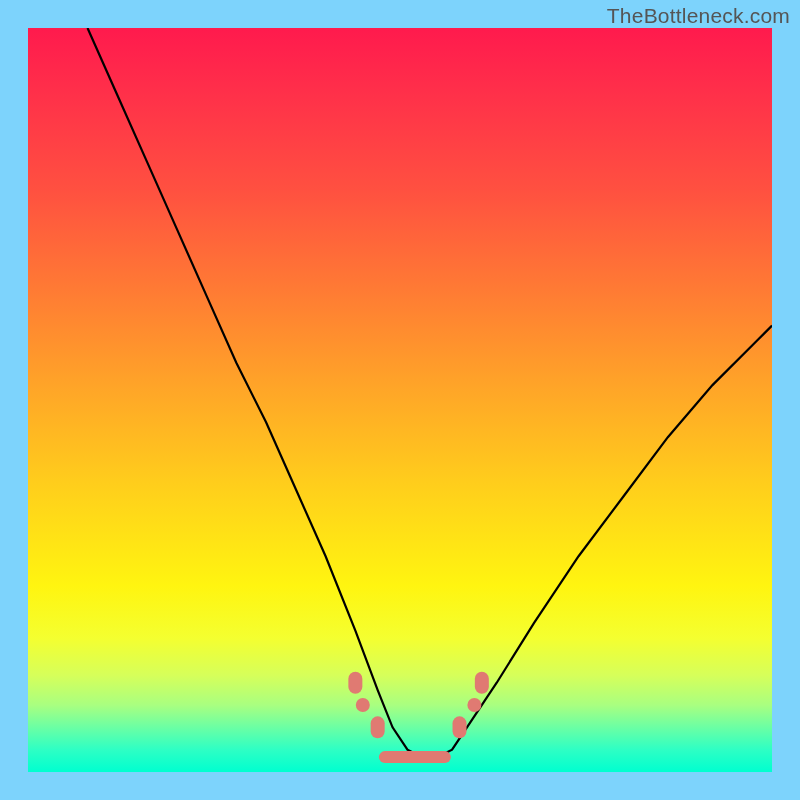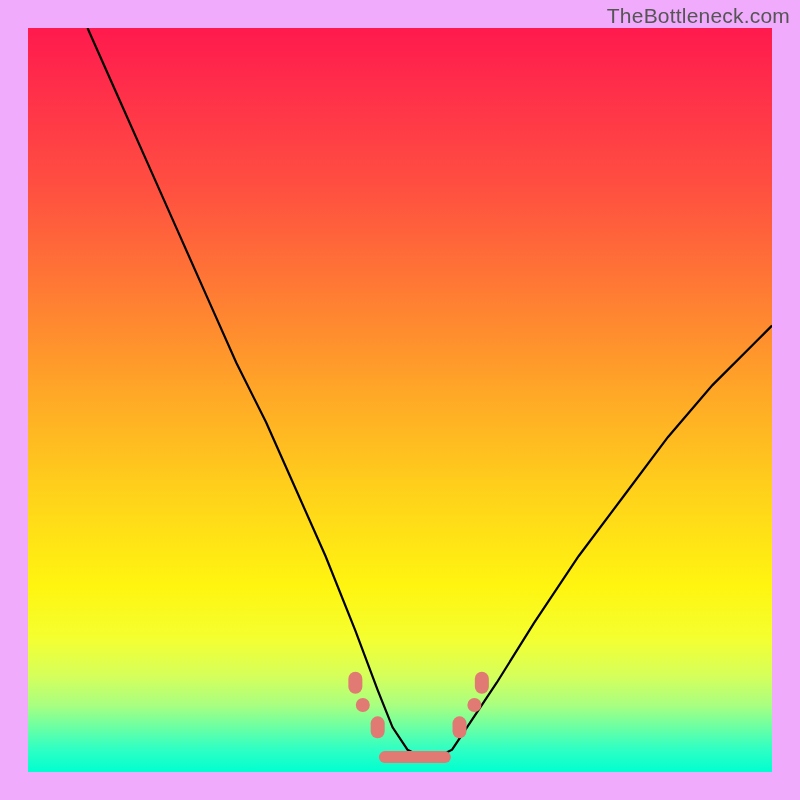--- a/index.html
+++ b/index.html
@@ -10,21 +10,21 @@
     overflow: hidden;
     background: #000;
     font-family: Arial, Helvetica, sans-serif;
   }
   .frame {
     position: absolute;
     left: 0;
     top: 0;
     width: 800px;
     height: 800px;
-    background: #f0abfc;
+    background: #7dd3fc;
   }
   .plot {
     position: absolute;
     left: 28px;
     top: 28px;
     width: 744px;
     height: 744px;
     overflow: hidden;
   }
   .gradient {

